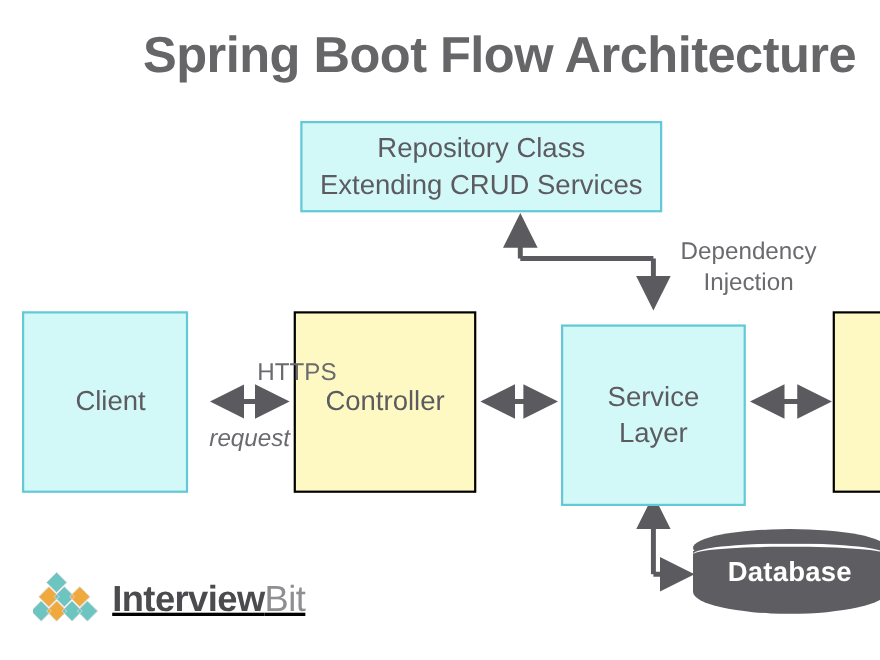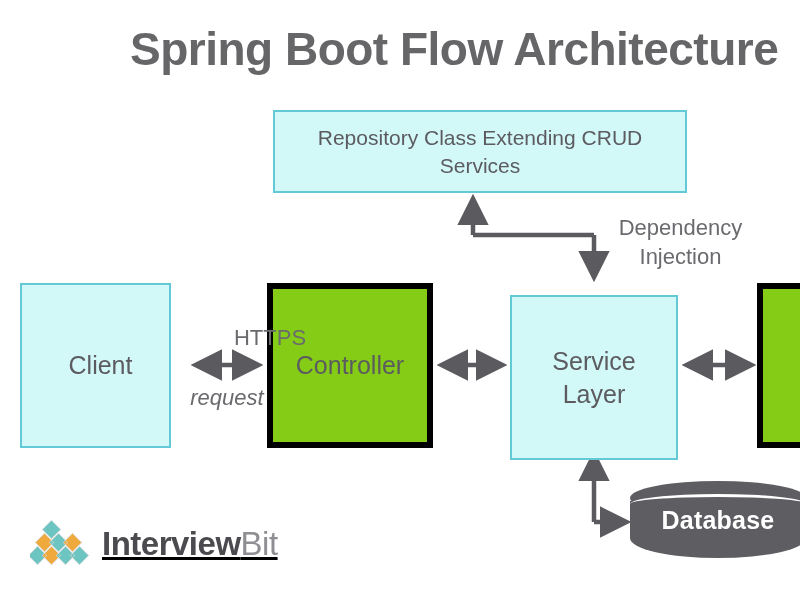--- a/index.html
+++ b/index.html
@@ -46,30 +46,30 @@
     color: #5b5b60;
     font-size: 25px;
     line-height: 1.32;
     padding: 4px 10px;
   }
   .node.cyan {
     background: #d3f8f8;
     border: 2px solid #63c9d6;
   }
   .node.orange {
-    background: #84cc16;
-    border: 6px solid #000000;
+    background: #fef9c3;
+    border: 2px solid #000000;
   }
 
   #node-repository {
     left: 273px;
     top: 110px;
-    width: 414px;
+    width: 329px;
     height: 83px;
-    font-size: 21px;
+    font-size: 25px;
   }
   #node-client {
     left: 20px;
     top: 283px;
     width: 151px;
     height: 165px;
     padding-left: 20px;
   }
   #node-controller {
     left: 267px;

